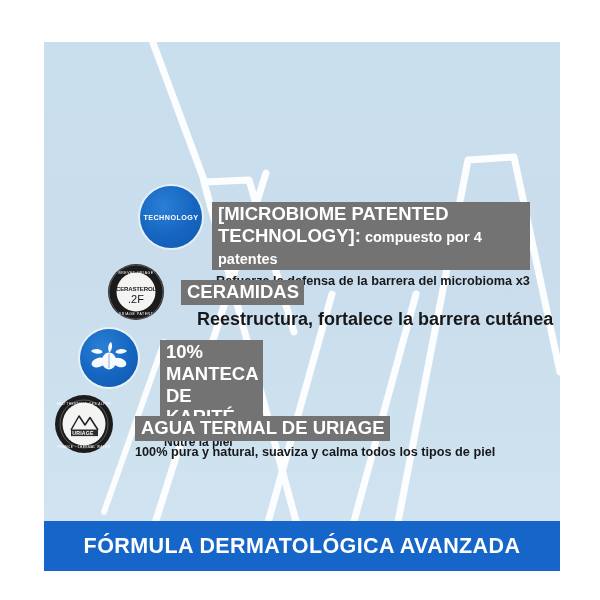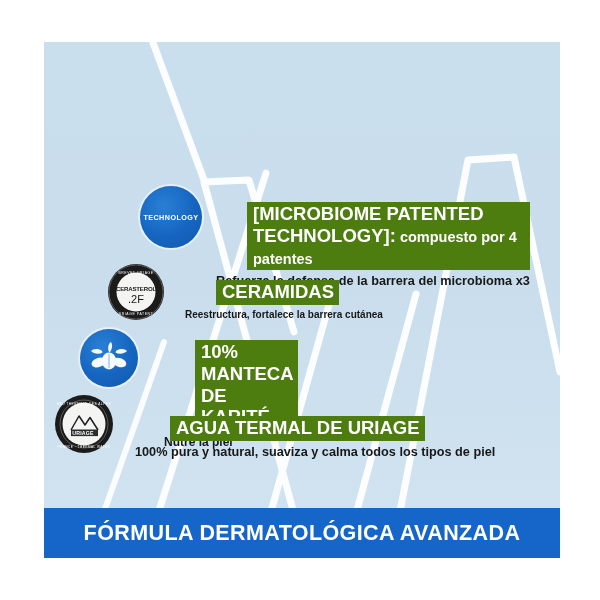--- a/index.html
+++ b/index.html
@@ -14,66 +14,66 @@
   
   .panel{
     position:absolute;left:44px;top:42px;width:516px;height:516px;
     background:linear-gradient(180deg,#cadfee 0%,#c9ddec 45%,#d2e4f1 100%);
     overflow:hidden;
   }
   .bg-svg{position:absolute;left:0;top:0;width:516px;height:516px;display:block;}
 
   
   .banner{
-    position:absolute;left:44px;top:508px;width:516px;height:50px;
+    position:absolute;left:44px;top:521px;width:516px;height:50px;
     background:#1566c8;
     display:flex;align-items:center;justify-content:center;
   }
   .banner-text{
     color:#ffffff;font-size:21.5px;font-weight:bold;letter-spacing:.4px;
     white-space:nowrap;
   }
 
   
   .rows{position:absolute;left:0;top:0;width:600px;height:600px;}
   .row{position:absolute;display:block;}
 
   .badge{
     position:absolute;border-radius:50%;
     display:flex;align-items:center;justify-content:center;
   }
   .badge svg{display:block;}
 
   .txtblock{position:absolute;}
   .hl{
-    display:inline-block;background:#4d7c0f;color:#ffffff;
+    display:inline-block;background:#737373;color:#ffffff;
     font-weight:bold;line-height:1.18;
     padding:1px 5px 2px 6px;
-    box-decoration-break:clone;margin-left:35px;-webkit-box-decoration-break:clone;
+    box-decoration-break:clone;-webkit-box-decoration-break:clone;
   }
   .hl .lite{font-weight:bold;}
   .sub{
     color:#17181a;font-weight:bold;
     margin-top:3px;white-space:nowrap;
   }
 
   
   #row1 .badge{left:140px;top:186px;width:62px;height:62px;
     background:radial-gradient(circle at 38% 32%,#2a7fd4 0%,#1565c0 55%,#1159ab 100%);
     box-shadow:0 0 0 2px rgba(255,255,255,.55);}
   #row1 .badge span{color:#fff;font-size:7.2px;font-weight:bold;letter-spacing:.45px;}
   #row1 .txtblock{left:212px;top:202px;}
   #row1 .hl{font-size:18.5px;}
   #row1 .sub{font-size:12.7px;margin-top:4px;margin-left:4px;}
 
   
   #row2 .badge{left:107px;top:263px;width:58px;height:58px;}
   #row2 .txtblock{left:181px;top:280px;}
   #row2 .hl{font-size:18.5px;}
-  #row2 .sub{font-size:10px;margin-top:4px;margin-left:4px;}
+  #row2 .sub{font-size:18px;margin-top:4px;margin-left:16px;}
 
   
   #row3 .badge{left:80px;top:329px;width:58px;height:58px;
     background:radial-gradient(circle at 38% 30%,#2a7fd4 0%,#1565c0 55%,#1159ab 100%);
     box-shadow:0 0 0 2px rgba(255,255,255,.55);}
   #row3 .txtblock{left:160px;top:340px;}
   #row3 .hl{font-size:18.5px;}
   #row3 .sub{font-size:12px;margin-top:5px;margin-left:4px;}
 
   

